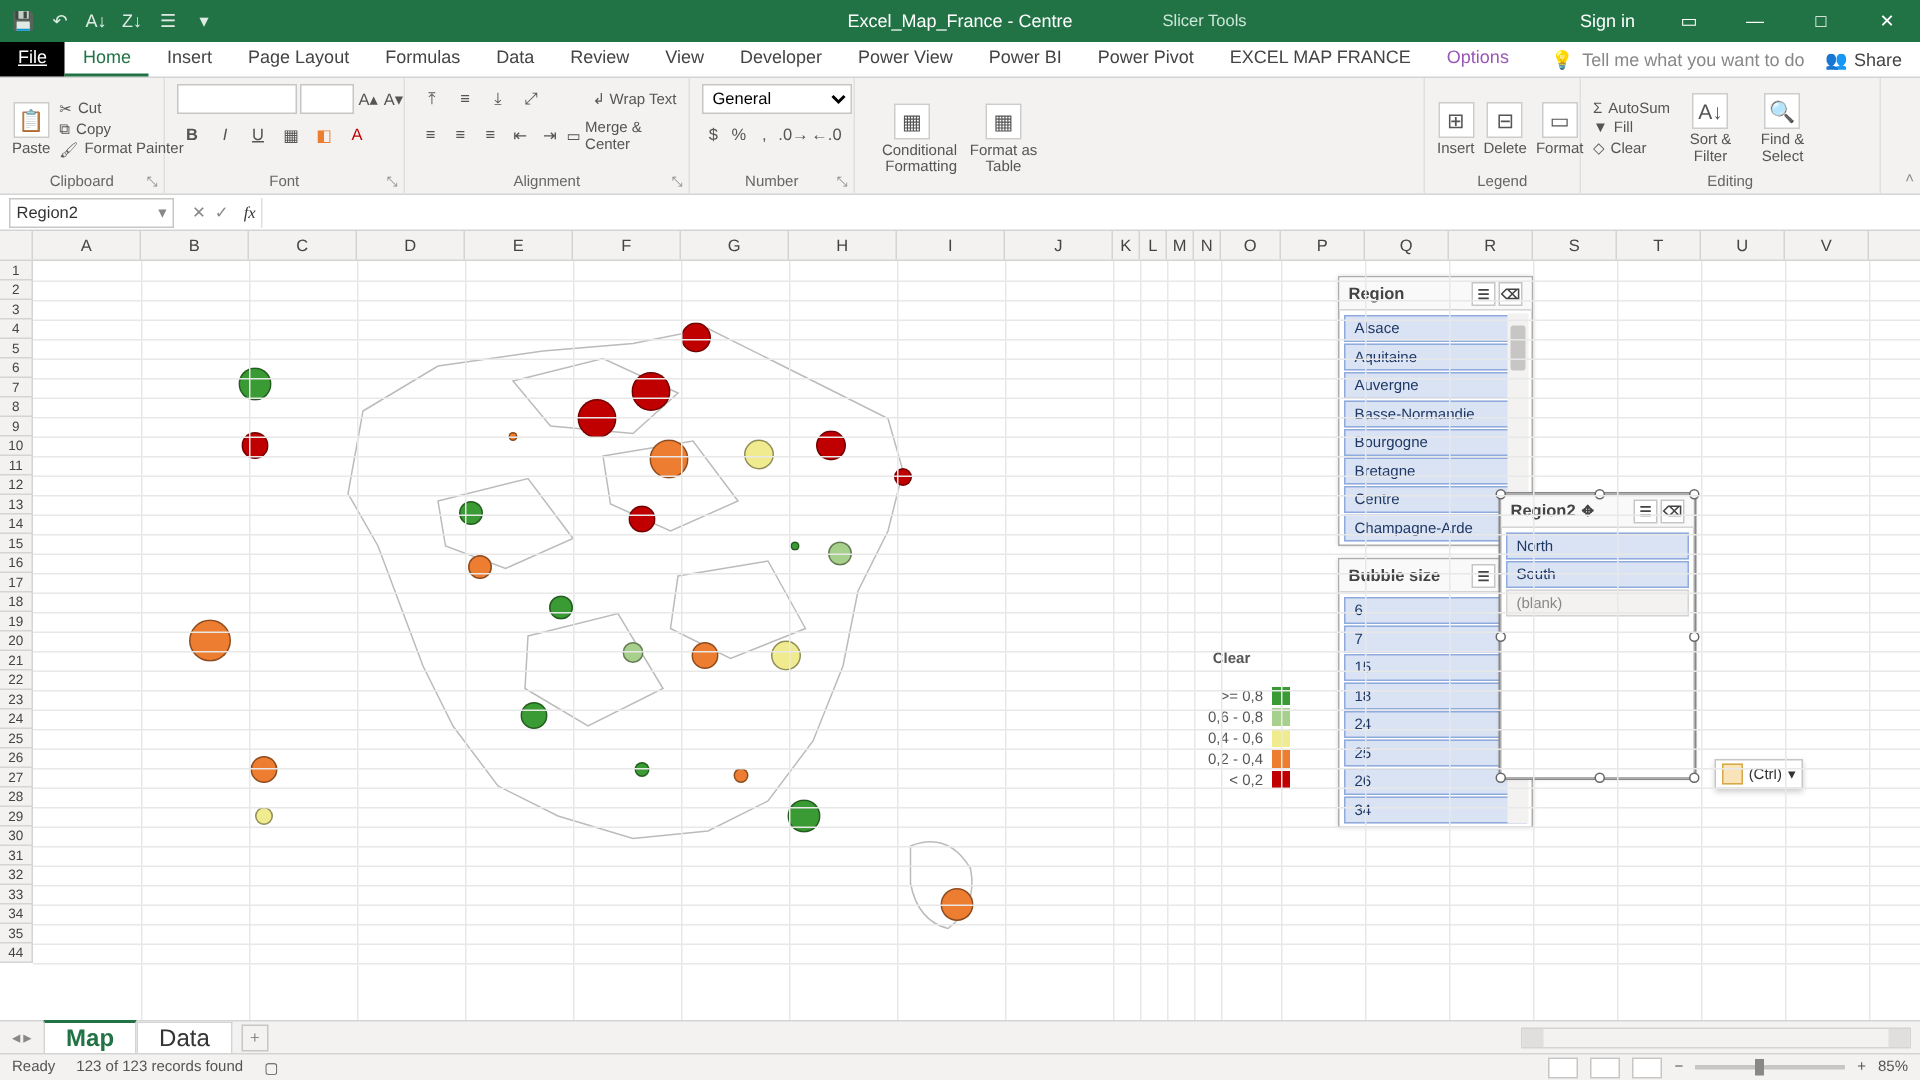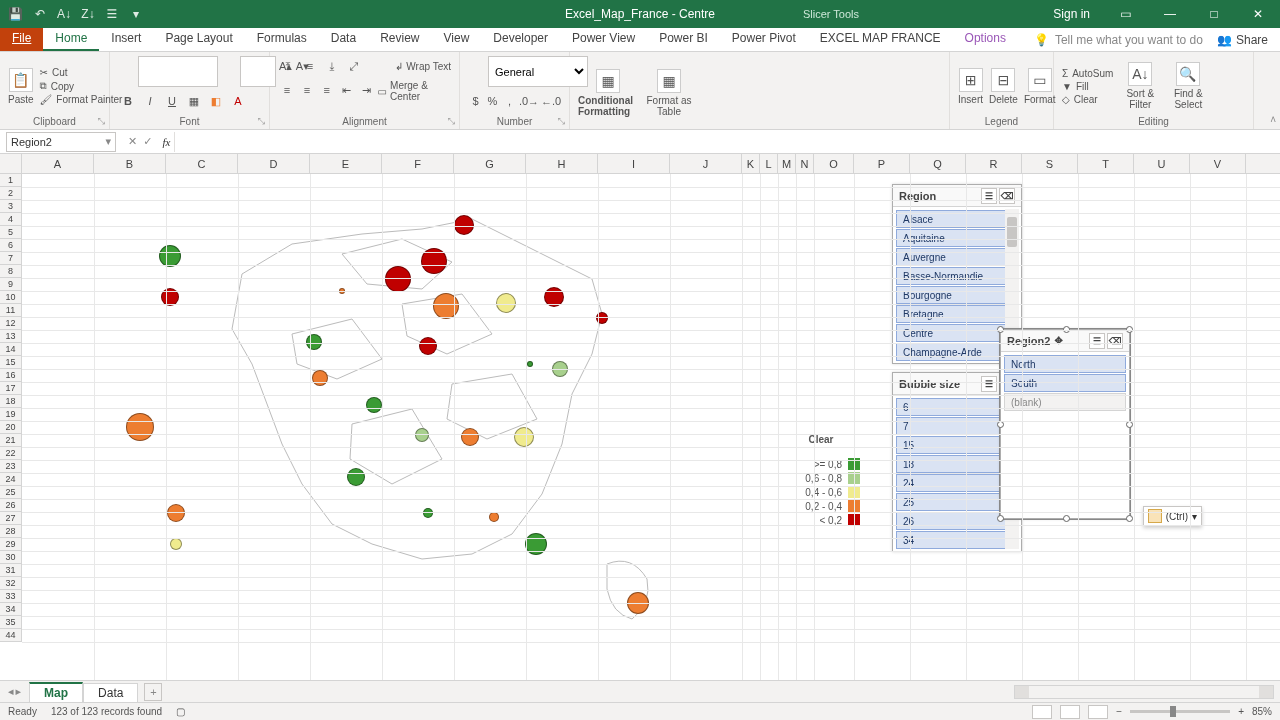--- a/index.html
+++ b/index.html
@@ -4,45 +4,45 @@
 <style>
 * { box-sizing: border-box; margin: 0; padding: 0; font-family: "Segoe UI", Tahoma, sans-serif; }
 body { background: #fff; font-size: 11px; color: #333; width: 1280px; height: 720px; overflow: hidden; position: relative; }
 
 
 .titlebar { height: 28px; background: #217346; color: #fff; display: flex; align-items: center; font-size: 12px; position: relative; }
 .titlebar .qat { display: flex; align-items: center; gap: 8px; padding-left: 8px; }
 .titlebar .qat span { width: 16px; height: 16px; display: inline-flex; align-items: center; justify-content: center; opacity: 0.85; color:#fff; font-size:12px;}
 .titlebar .title { position: absolute; left:50%; transform:translateX(-50%); }
 .titlebar .right { margin-left: auto; display: flex; align-items: center; height:100%; }
-.titlebar .slicer-tools {position:absolute; left:803px; color:#cde8d8; font-size:11px;}
+.titlebar .slicer-tools {position:absolute; left:775px; color:#cde8d8; font-size:11px;}
 .titlebar .signin { padding: 0 14px; }
 .titlebar .wbtn { width: 44px; height:100%; display:flex; align-items:center; justify-content:center; }
 
 
 .ribbon-tabs { height: 24px; background:#fff; border-bottom: 1px solid #d4d4d4; display:flex; align-items:stretch; font-size:12px; }
 .ribbon-tabs .tab { padding: 3px 12px; color:#444; cursor:default; }
-.ribbon-tabs .tab.file { background:#c2410c; color:#fff;text-decoration:underline; }
+.ribbon-tabs .tab.file { background:#000000; color:#fff;text-decoration:underline; }
 .ribbon-tabs .tab.active { color:#217346; border-bottom:2px solid #217346; }
 .ribbon-tabs .tab.ctx { color:#9a57b7; }
 .ribbon-tabs .tellme { display:flex; align-items:center; gap:6px; color:#888; padding-left:16px;}
 .ribbon-tabs .tellme .bulb {color:#e6a500;}
 .ribbon-tabs .share { margin-left:auto; display:flex; align-items:center; gap:4px; padding-right:12px; color:#444;}
 
 
 .ribbon { height: 78px; background:#f3f2f1; border-bottom:1px solid #d4d4d4; display:flex; position:relative;}
 .ribbon .group { border-right:1px solid #e1dfdd; padding: 4px 8px 0 8px; display:flex; flex-direction:column; justify-content:space-between;}
 .ribbon .group .content { display:flex; align-items:center; gap:6px; flex:1;}
 .ribbon .group .label { text-align:center; font-size:10px; color:#666; padding-bottom:2px; position:relative;}
 .ribbon .group .label .launcher {position:absolute; right:-4px; bottom:2px; font-size:9px; color:#888;}
 .ribbon .bigbtn { display:flex; flex-direction:column; align-items:center; justify-content:center; width:40px; font-size:10px; color:#555; gap:2px;}
 .ribbon .bigbtn .ico { width:24px; height:24px; background:#fff; border:1px solid #ccc; display:flex; align-items:center; justify-content:center; font-size:14px;}
 .ribbon .smallbtns {display:flex; flex-direction:column; gap:2px; font-size:10px;}
 .ribbon .smallbtns div {display:flex; align-items:center; gap:4px; color:#555; white-space:nowrap;}
-.ribbon select, .ribbon input.combo { height:31px; border:1px solid #c8c6c4; background:#fff; font-size:11px; padding:0 2px;margin-left:20px;}
+.ribbon select, .ribbon input.combo { height:20px; border:1px solid #c8c6c4; background:#fff; font-size:11px; padding:0 2px;}
 .ribbon .btnrow {display:flex; gap:2px;}
 .ribbon .minibtn {width:20px; height:20px; border:1px solid transparent; display:flex; align-items:center; justify-content:center; color:#555; font-size:11px;}
 .styles-gallery {display:flex; gap:2px; flex-wrap:wrap; width:270px;}
 .styles-gallery .cell {width:86px; height:22px; border:1px solid #d4d4d4; background:#fff; font-size:10px; display:flex; align-items:center; padding:0 4px; color:#555;}
 .styles-gallery .cell.bad{background:#ffc7ce; color:#9c0006;}
 .ribbon .collapse {position:absolute; right:4px; bottom:4px; color:#888; font-size:10px;}
 
 
 .fbar { height:24px; border-bottom:1px solid #d4d4d4; display:flex; align-items:center; background:#fff;}
 .fbar .namebox {width:110px; height:20px; border:1px solid #c8c6c4; margin:0 6px; font-size:11px; padding:0 4px; display:flex; align-items:center; justify-content:space-between;}
@@ -81,21 +81,21 @@
 .slicer .sitem{height:18px; margin-bottom:1px; border:1px solid #8faadc; background:#dae3f3; font-size:10px; display:flex; align-items:center; padding:0 6px; color:#1f3864;}
 .slicer .sitem.gray{background:#f3f2f1; border-color:#d4d4d4; color:#888;}
 .slicer .scroll{position:absolute; right:2px; top:24px; bottom:2px; width:14px; background:#f3f2f1;}
 .slicer .scroll .thumb{position:absolute; left:2px; right:2px; background:#c8c6c4; border-radius:2px;}
 .slicer.selected{outline:1px solid #888;}
 .sel-handle{position:absolute; width:7px; height:7px; background:#fff; border:1px solid #666; border-radius:50%;}
 
 
 .sheettabs {position:absolute; bottom:18px; left:0; right:0; height:22px; background:#f3f2f1; border-top:1px solid #d4d4d4; display:flex; align-items:center;}
 .sheettabs .nav{display:flex; gap:2px; padding:0 8px; color:#888;}
-.sheettabs .tab{padding:2px 14px; font-size:12px; background:#fff; border:1px solid #d4d4d4; border-bottom:none; margin-top:1px;}
+.sheettabs .tab{padding:2px 14px; font-size:16px; background:#fff; border:1px solid #d4d4d4; border-bottom:none; margin-top:1px;}
 .sheettabs .tab.active{border-top:2px solid #217346; font-weight:bold; color:#217346;}
 .sheettabs .add{width:18px; height:18px; border:1px solid #c8c6c4; display:flex; align-items:center; justify-content:center; margin-left:6px; color:#888;}
 .sheettabs .hscroll{margin-left:auto; width:260px; height:14px; background:#f3f2f1; border:1px solid #d4d4d4; position:relative; margin-right:6px;}
 .sheettabs .hscroll .btn{position:absolute; top:0; width:14px; height:100%; background:#e1dfdd;}
 
 
 .statusbar {position:absolute; bottom:0; left:0; right:0; height:18px; background:#f3f2f1; border-top:1px solid #d4d4d4; display:flex; align-items:center; font-size:10px; color:#555; padding:0 8px; gap:14px;}
 .statusbar .right{margin-left:auto; display:flex; align-items:center; gap:8px;}
 .statusbar .viewbtn{width:20px; height:14px; border:1px solid #c8c6c4; background:#fff;}
 .statusbar .zoom-slider{width:100px; height:3px; background:#c8c6c4; position:relative;}
@@ -224,21 +224,21 @@
         <div class="minibtn">.0→</div>
         <div class="minibtn">←.0</div>
       </div>
     </div>
     <div class="label"><span>Number</span><span class="launcher">⤡</span></div>
   </div>
   <div class="group" style="width:380px;">
     <div class="content">
       <div class="bigbtn" style="width:60px;">
           <div class="ico">▦</div>
-          <span style="text-align:left;font-weight:bold;">Conditional Formatting</span>
+          <span style="text-align:right;">Conditional Formatting</span>
         </div>
       <div class="bigbtn" style="width:50px;">
           <div class="ico">▦</div>
           <span style="text-align:center;">Format as Table</span>
         </div>
     </div>
   </div>
   <div class="group" style="width:104px;">
     <div class="content">
       <div class="bigbtn" style="width:32px;">

